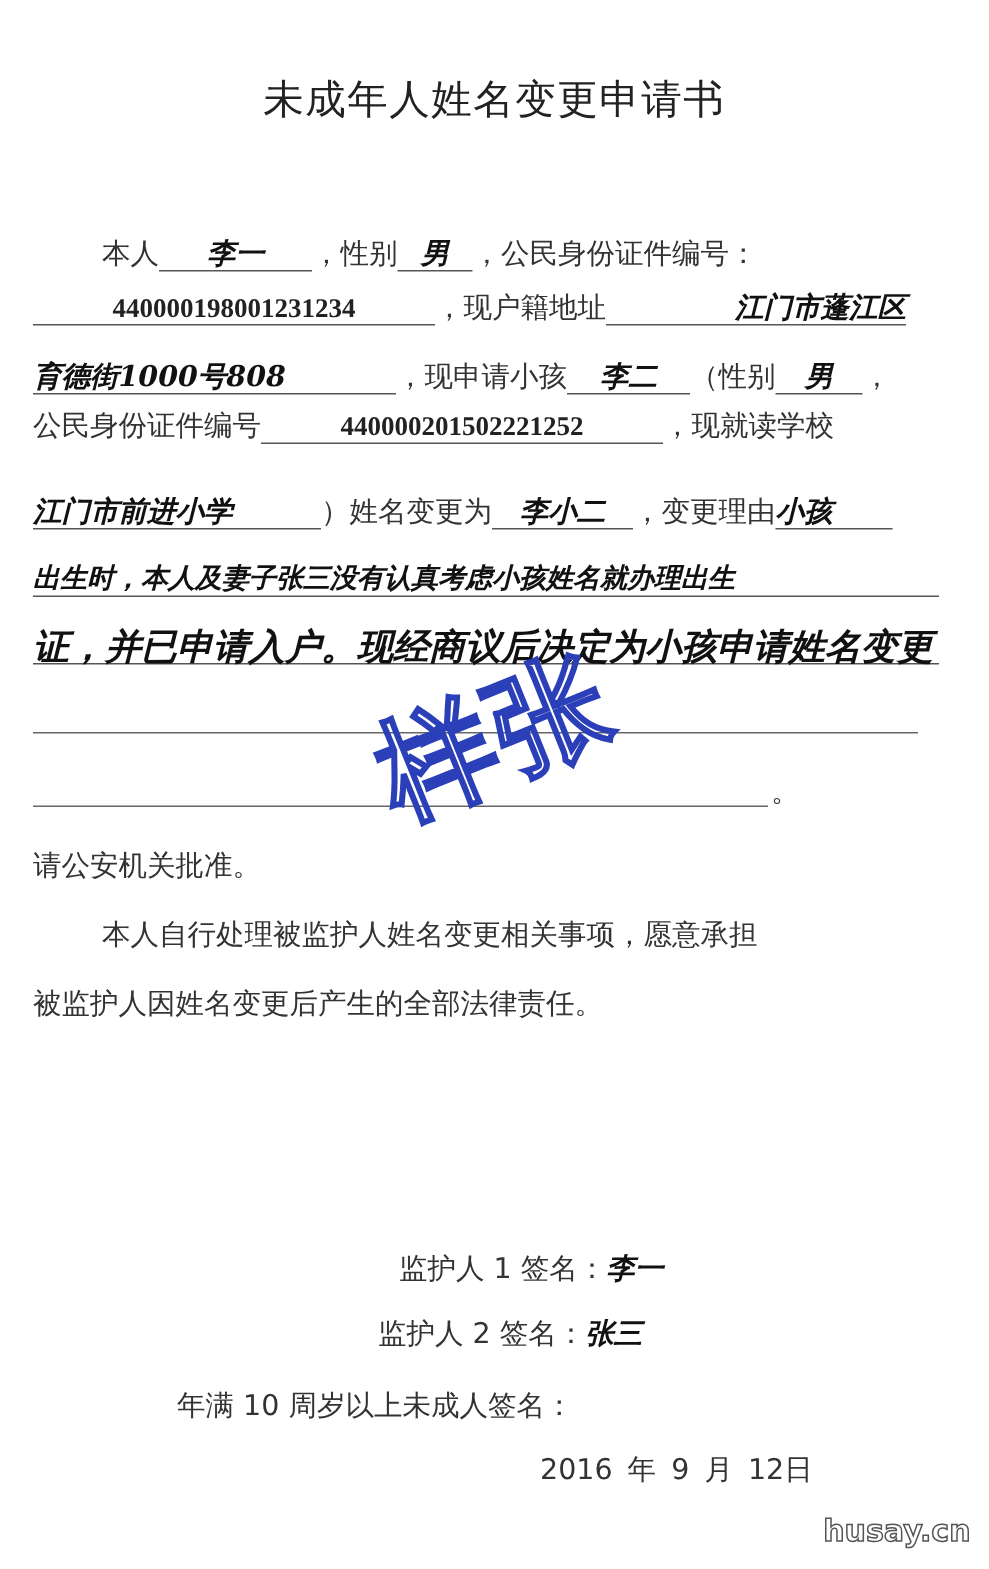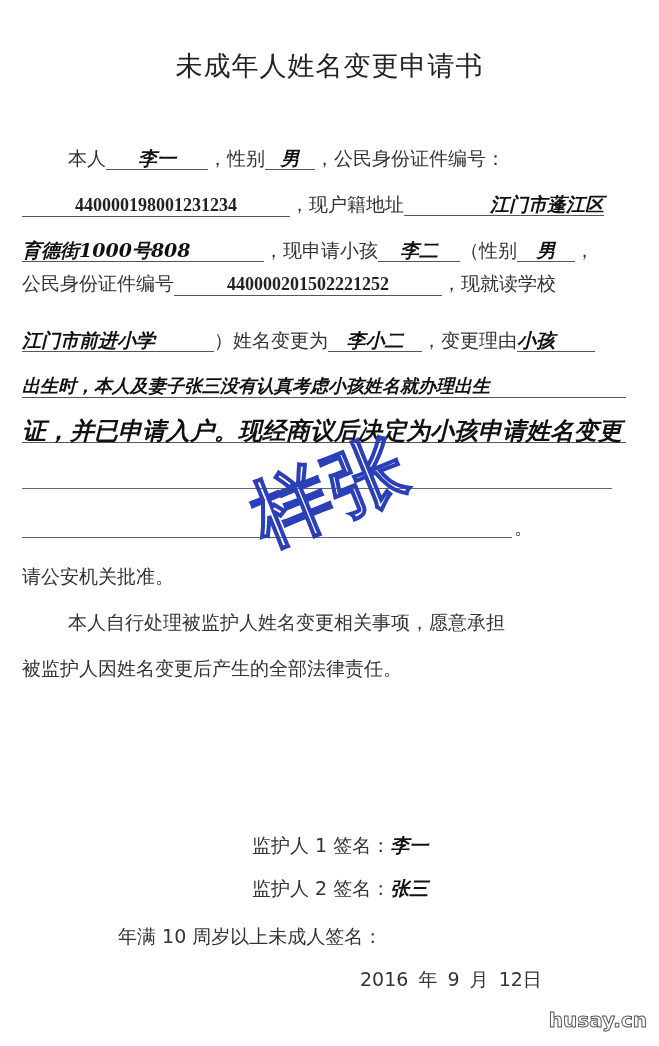--- a/index.html
+++ b/index.html
@@ -27,21 +27,21 @@
   .watermark {
     position: absolute; right: 12px; bottom: 14px; font-family: "DejaVu Sans", sans-serif;
     font-weight: bold; font-size: 20px; color: #fff; -webkit-text-stroke: 1px #555;
   }
 </style>
 </head>
 <body>
 
 <div class="title">未成年人姓名变更申请书</div>
 
-<div class="line" style="top:146px; left:68px;">
+<div class="line" style="top:156px; left:68px;">
   <span>本人</span><span class="u hw" style="width:102px;">李一</span><span>，性别</span><span class="u hw" style="width:50px;">男</span><span>，公民身份证件编号：</span>
 </div>
 
 <div class="line" style="top:192px;">
   <span class="u num" style="width:268px; text-align:center;">440000198001231234</span><span>，现户籍地址</span><span class="u hw" style="width:200px; text-align:right;">江门市蓬江区</span>
 </div>
 
 <div class="line" style="top:238px;">
   <span class="u hw" style="width:242px; text-align:left;">育德街1000号808</span><span>，现申请小孩</span><span class="u hw" style="width:82px;">李二</span><span>（性别</span><span class="u hw" style="width:58px;">男</span><span>，</span>
 </div>
@@ -66,21 +66,21 @@
 <div class="blank-line" style="top:537px; left:22px; width:490px;"></div>
 <div class="line" style="top:515px; left:514px;">。</div>
 
 <div class="line" style="top:564px;">请公安机关批准。</div>
 
 <div class="line" style="top:610px; left:68px;">本人自行处理被监护人姓名变更相关事项，愿意承担</div>
 <div class="line" style="top:656px;">被监护人因姓名变更后产生的全部法律责任。</div>
 
 <div class="stamp">样张</div>
 
-<div class="sig" style="top:833px; left:252px;">
+<div class="sig" style="top:833px; left:266px;">
   <span>监护人 1 签名：</span><span class="hw" style="font-family:'DejaVu Serif',serif;">李一</span>
 </div>
 <div class="sig" style="top:876px; left:252px;">
   <span>监护人 2 签名：</span><span class="hw" style="font-family:'DejaVu Serif',serif;">张三</span>
 </div>
 <div class="sig" style="top:924px; left:118px;">
   <span>年满 10 周岁以上未成人签名：</span>
 </div>
 
 <div class="sig" style="top:967px; left:360px; word-spacing:4px;">

